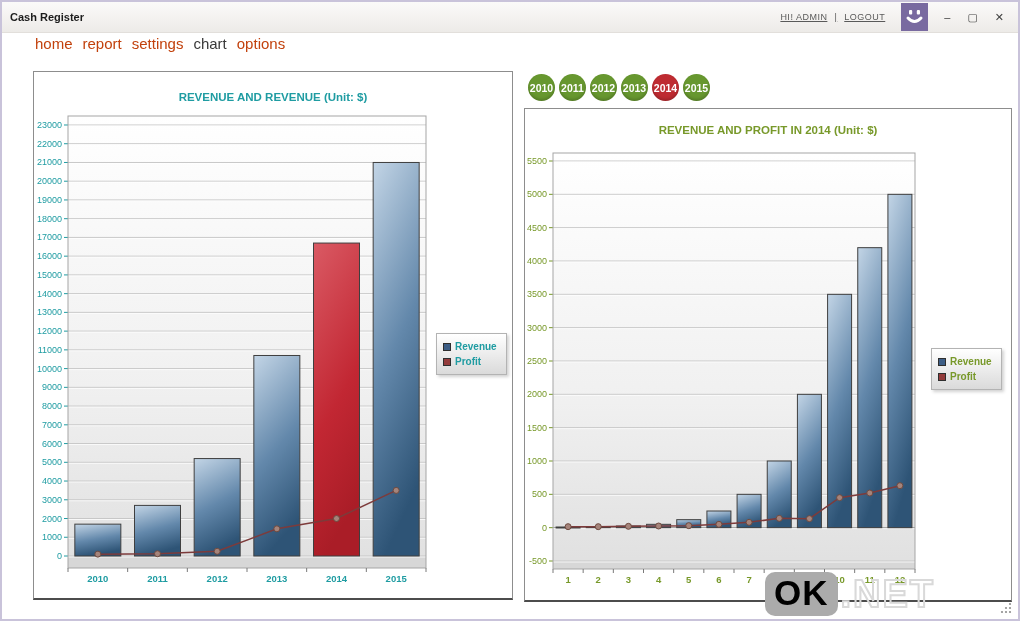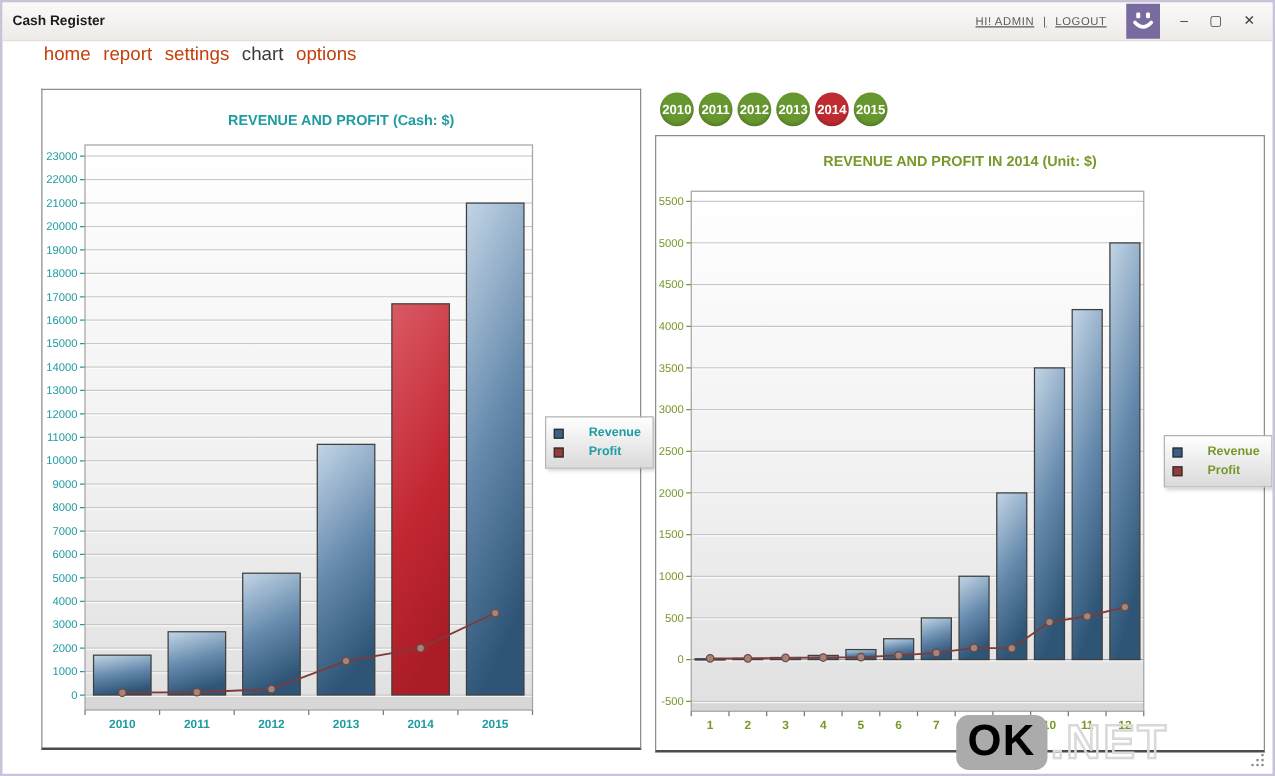--- a/index.html
+++ b/index.html
@@ -26,21 +26,21 @@
     box-sizing:border-box;}
   .panel-left{left:31px;top:69px;width:480px;height:529px;}
   .panel-right{left:522px;top:106px;width:488px;height:494px;}
   .chart-title{position:absolute;left:0;right:0;text-align:center;font-size:11.5px;font-weight:700;}
   .panel-left .chart-title{top:19px;color:#1f9ca2;}
   .panel-right .chart-title{top:15px;color:#78992a;}
   .chart-svg{position:absolute;left:0;top:0;}
   
   .legend{position:absolute;border:1px solid #b3b3b3;background:linear-gradient(#ffffff,#dadada);
     box-shadow:2px 2px 3px rgba(0,0,0,.18);padding:5px 9px 5px 6px;font-size:10px;font-weight:700;}
-  .legend-item{display:flex;align-items:center;gap:20px;line-height:15px;white-space:nowrap;}
+  .legend-item{display:flex;align-items:center;gap:4px;line-height:15px;white-space:nowrap;}
   .legend-swatch{width:8px;height:8px;border:1px solid #2e2e2e;box-sizing:border-box;flex:0 0 auto;}
   .legend-teal .legend-item{color:#1f9ca2;}
   .legend-olive .legend-item{color:#78992a;}
   .legend-left{left:402px;top:261px;}
   .legend-right{left:406px;top:239px;}
   
   .year-buttons{position:absolute;left:526px;top:72px;display:flex;gap:4px;}
   .year-btn{width:27px;height:27px;border-radius:50%;color:#fff;font-size:10.5px;font-weight:700;
     display:flex;align-items:center;justify-content:center;cursor:pointer;
     font-family:"Liberation Sans",sans-serif;box-shadow:inset 0 -2px 3px rgba(0,0,0,.18);}
@@ -226,21 +226,21 @@
         <text x="302.5" y="510" text-anchor="middle" font-size="9.5" font-weight="700" font-family="Liberation Sans, sans-serif" fill="#1f9ca2">2014</text>
         <text x="362.1666666666667" y="510" text-anchor="middle" font-size="9.5" font-weight="700" font-family="Liberation Sans, sans-serif" fill="#1f9ca2">2015</text>
         <polyline points="63.83333333333333,482.1260647359455 123.5,481.7512776831346 183.16666666666666,479.3151618398637 242.83333333333334,456.82793867120955 302.5,446.5212947189097 362.1666666666667,418.412265758092" fill="none" stroke="#7d3b3b" stroke-width="1.5"></polyline>
         <circle cx="63.83333333333333" cy="482.1260647359455" r="3" fill="#a5847b" stroke="#6e4a40" stroke-width="1"></circle>
         <circle cx="123.5" cy="481.7512776831346" r="3" fill="#a5847b" stroke="#6e4a40" stroke-width="1"></circle>
         <circle cx="183.16666666666666" cy="479.3151618398637" r="3" fill="#a5847b" stroke="#6e4a40" stroke-width="1"></circle>
         <circle cx="242.83333333333334" cy="456.82793867120955" r="3" fill="#a5847b" stroke="#6e4a40" stroke-width="1"></circle>
         <circle cx="302.5" cy="446.5212947189097" r="3" fill="#a5847b" stroke="#6e4a40" stroke-width="1"></circle>
         <circle cx="362.1666666666667" cy="418.412265758092" r="3" fill="#a5847b" stroke="#6e4a40" stroke-width="1"></circle>
       </svg>
-    <div class="chart-title">REVENUE AND PROFIT (Cash: $)</div>
+    <div class="chart-title">REVENUE AND REVENUE (Unit: $)</div>
     <div class="legend legend-left legend-teal" id="legend0">
         <div class="legend-item">
           <span class="legend-swatch" style="background: rgb(61, 94, 134);"></span>
           <span>Revenue</span>
         </div>
         <div class="legend-item">
           <span class="legend-swatch" style="background: rgb(147, 59, 59);"></span>
           <span>Profit</span>
         </div>
       </div>

